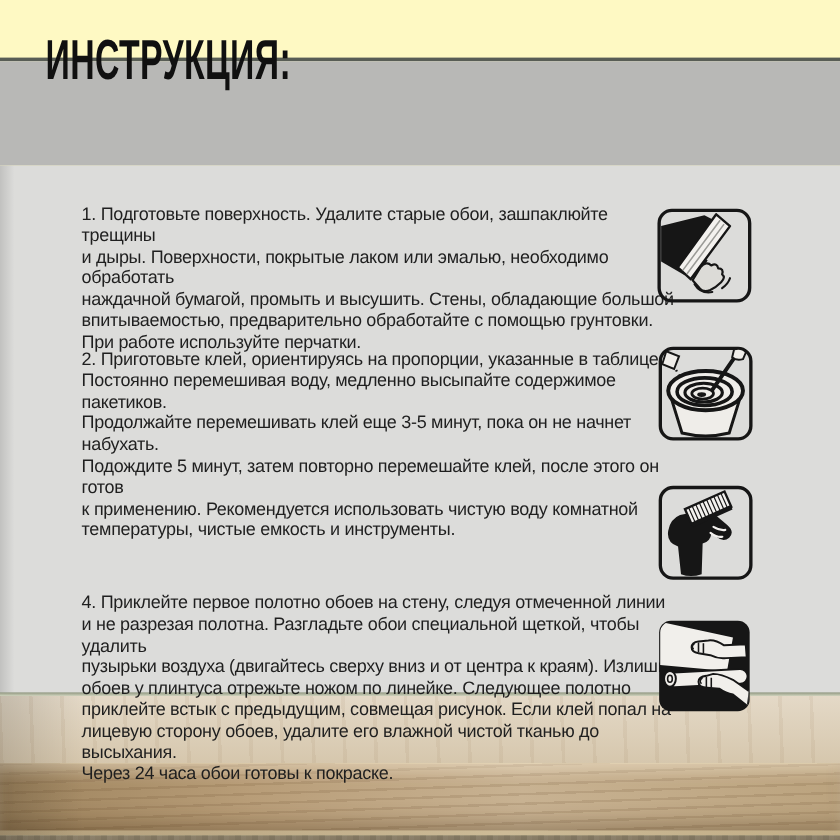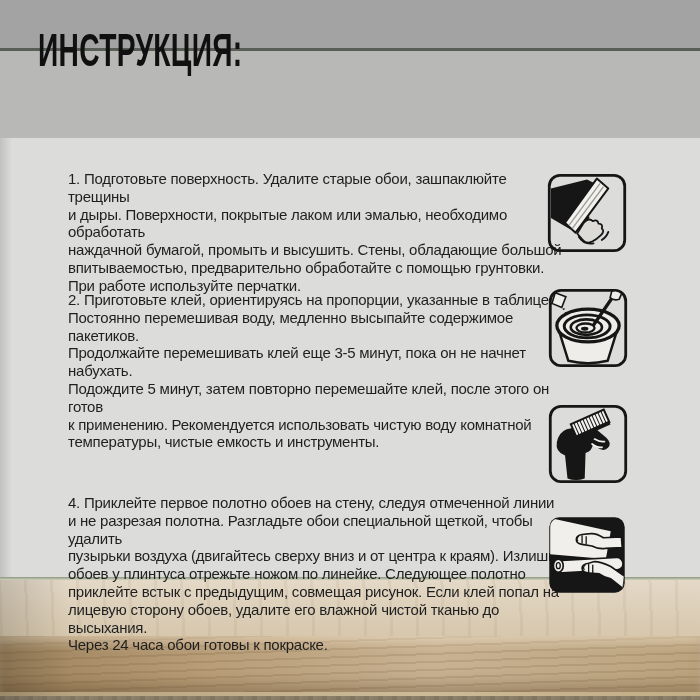--- a/index.html
+++ b/index.html
@@ -1,19 +1,19 @@
 <!DOCTYPE html>
 <html><head>
 <meta charset="utf-8">
 <style>
   html,body{margin:0;padding:0;background:#222;}
   .stage{
     position:relative;width:700px;height:700px;overflow:hidden;
     font-family:"Liberation Sans", sans-serif;
-    background:#a3a3a3;
+    background:#fef9c3;
   }
   .abs{position:absolute;margin-top:48px;}
   
   .top-line{left:0;top:0;width:700px;height:3px;background:#585d55;}
   
   .wall{left:0;top:3px;width:700px;height:87px;background:#b8b8b6;}
   .title{
     left:38px;top:26px;margin:0;
     font-size:47px;line-height:1;font-weight:bold;color:#101010;
     letter-spacing:0.5px;

